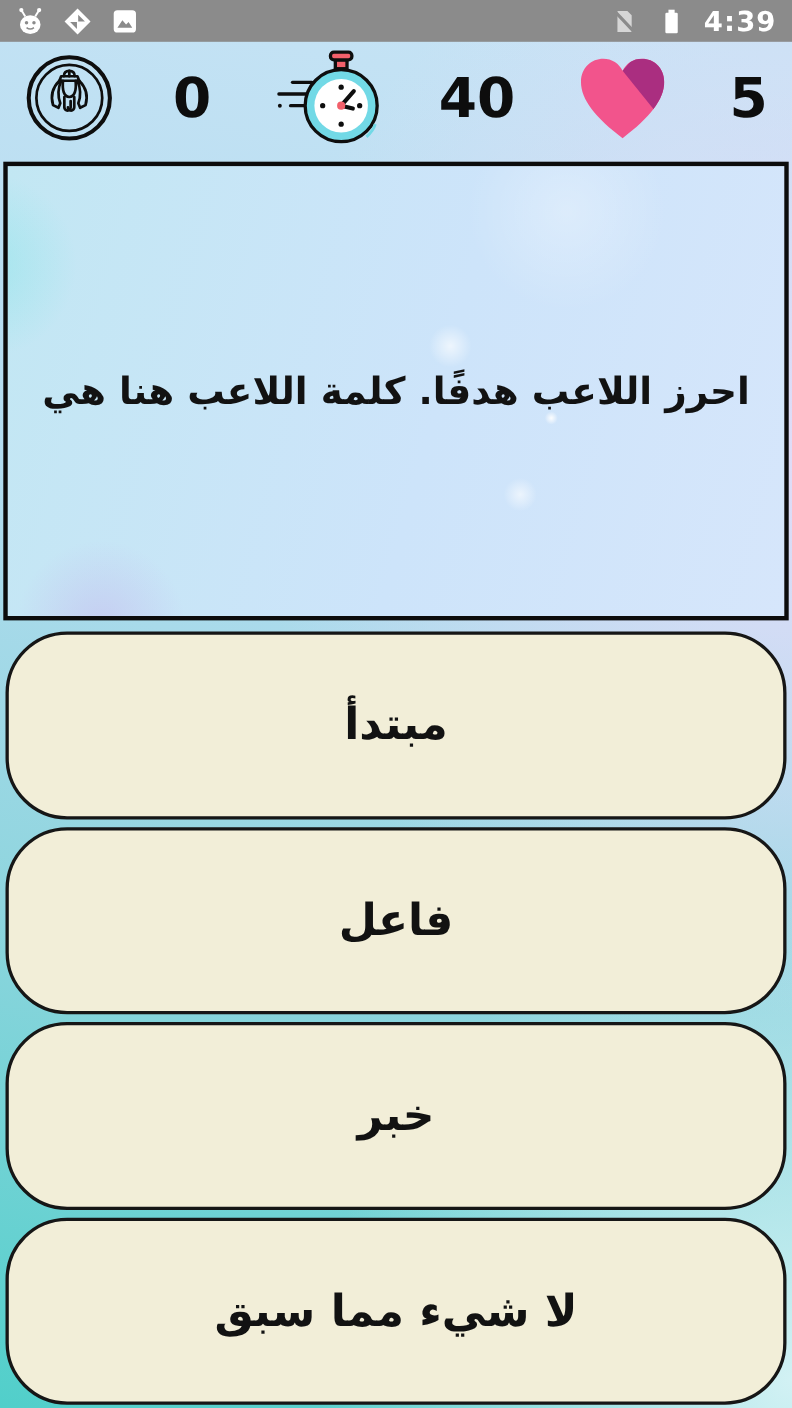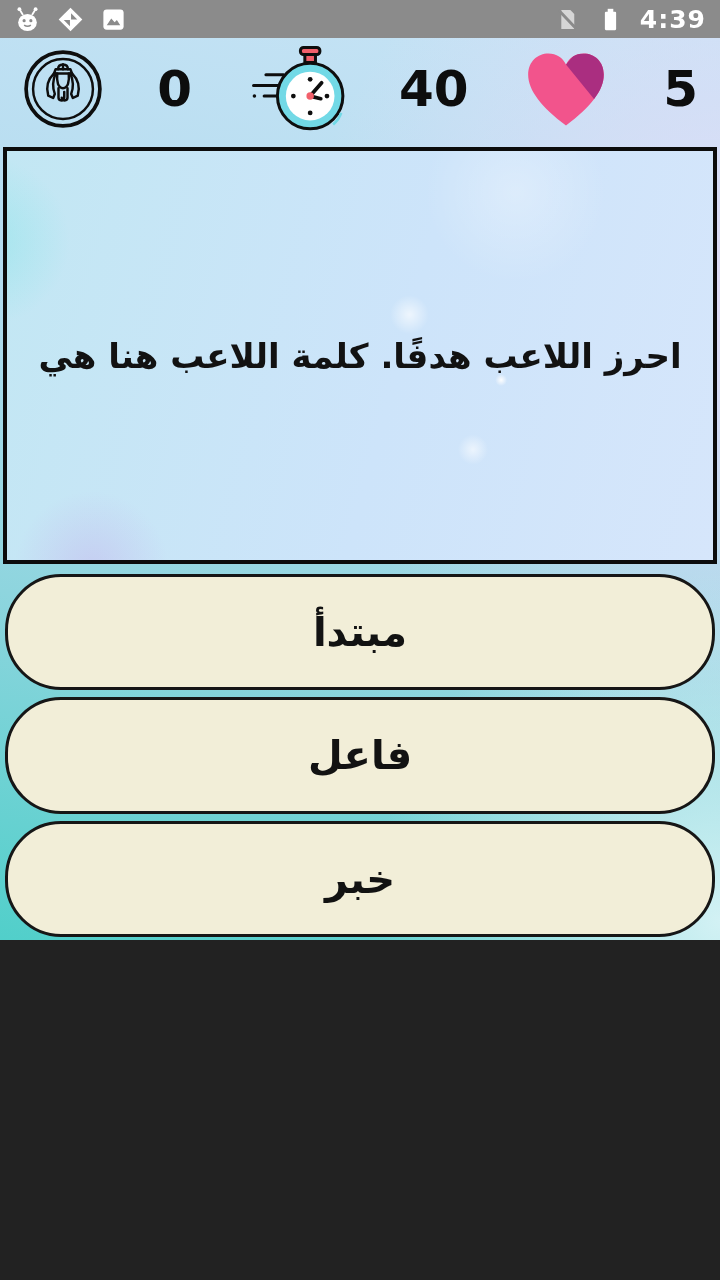--- a/index.html
+++ b/index.html
@@ -1,17 +1,17 @@
 <!DOCTYPE html>
 <html lang="ar" style="--statusbar-bg: #8b8b8b; --hud-number: #0d0d0d; --card-border: #0c0c0c; --button-bg: #f2eed8; --button-border: #161616; --heart-pink: #f2548c; --heart-dark: #aa2e80; --watch-teal: #72d9e6; --watch-red: #f2606b; --bg-blue: #b3dcef; --bg-lavender: #e3dcf8; --bg-teal: #51cfca;"><head>
 <meta charset="utf-8">
 <style>
   html,body{margin:0;padding:0;background:#222;}
   .screen{
-    width:720px;height:940px;margin:0 auto;position:relative;overflow:hidden;
+    width:720px;height:1280px;margin:0 auto;position:relative;overflow:hidden;
     display:flex;flex-direction:column;box-sizing:border-box;
     font-family:"DejaVu Sans",sans-serif;
     background:
       radial-gradient(circle at 100% 98%, rgba(216,243,246,.95) 0%, rgba(216,243,246,0) 30%),
       radial-gradient(circle at 103% 32%, rgba(227,220,248,.95) 0%, rgba(227,220,248,0) 45%),
       linear-gradient(192deg,#c6e3f5 4%,#b3dcef 40%,#8ed5de 68%,#51cfca 100%);
   }
   
   .status-bar{
     flex:0 0 38px;height:38px;background:var(--statusbar-bg,#8b8b8b);
@@ -158,15 +158,16 @@
   </div>
 
   <div class="question-card">
     <div class="question-text" dir="rtl">احرز اللاعب هدفًا. كلمة اللاعب هنا هي</div>
   </div>
 
   <div class="answers">
     <button class="answer" dir="rtl">مبتدأ</button>
     <button class="answer" dir="rtl">فاعل</button>
     <button class="answer" dir="rtl">خبر</button>
+    <button class="answer" dir="rtl">لا شيء مما سبق</button>
   </div>
 
 </div>
 
 </body></html>

